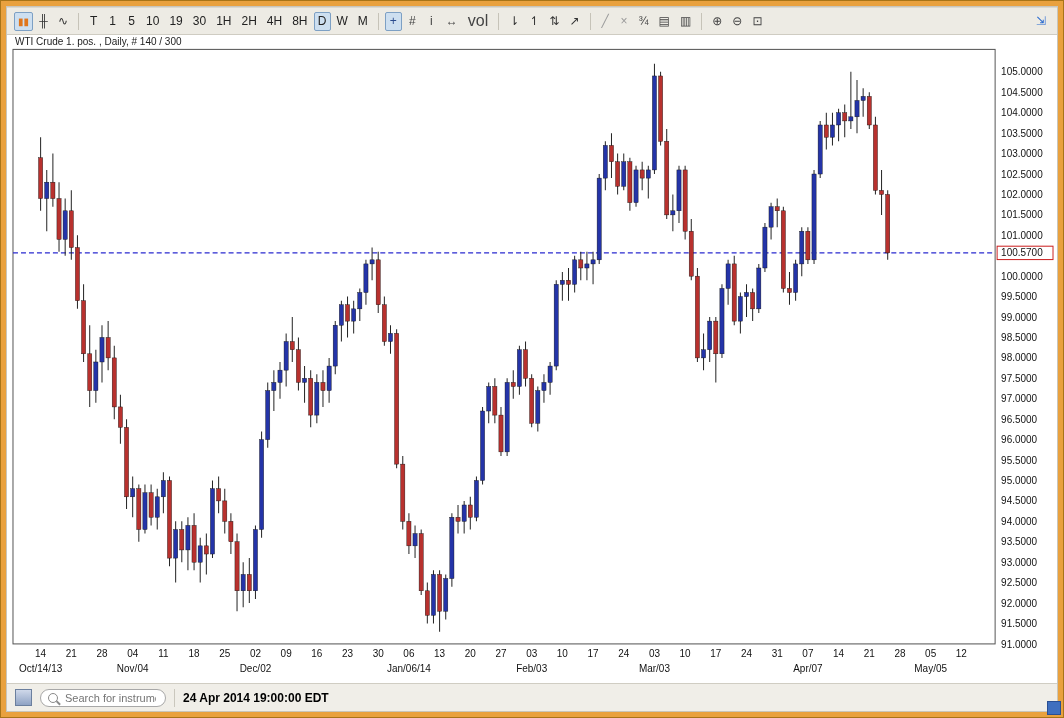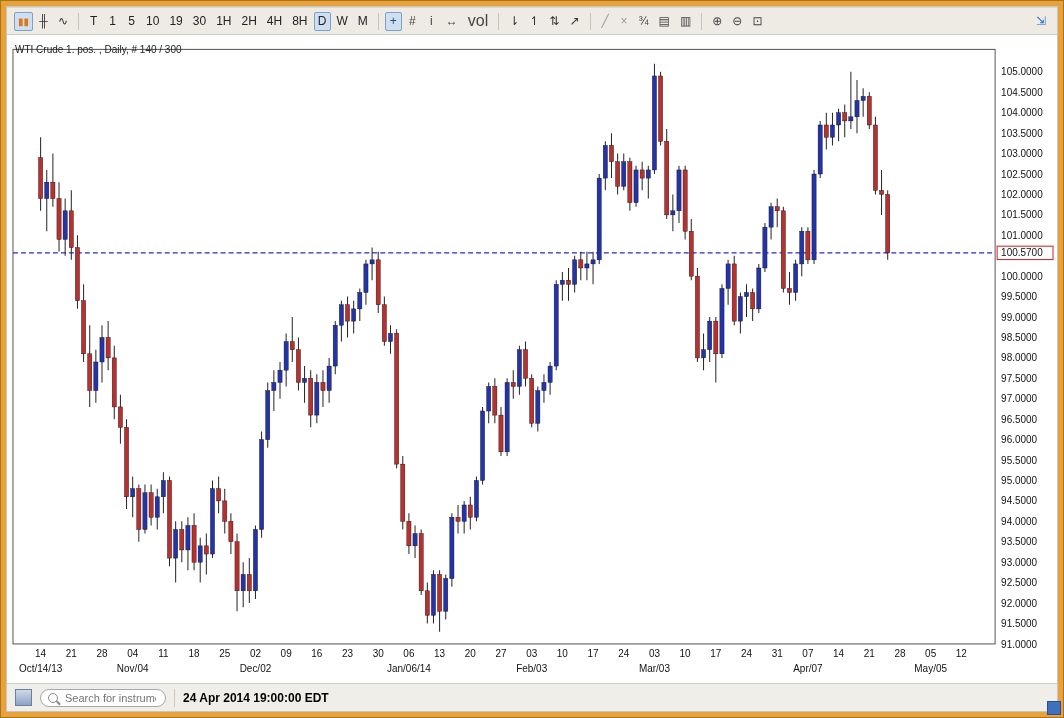--- a/index.html
+++ b/index.html
@@ -13,21 +13,21 @@
   .toolbar{height:26px;display:flex;align-items:center;background:#edebe4;border-top:1px solid #dbd8ce;
            border-bottom:1px solid #cfccc2;padding:0 6px;flex:0 0 auto;}
   .tbtn{min-width:17px;height:19px;display:flex;align-items:center;justify-content:center;
         font-size:12px;color:#222;padding:0 3px;border:1px solid transparent;border-radius:2px;
         margin:0 1px;cursor:default;white-space:nowrap;box-sizing:border-box;}
   .tbtn.active{background:#cddff0;border-color:#7da0c4;}
   .tbtn span{pointer-events:none;}
   .sep{width:1px;height:17px;background:#c6c3b8;margin:0 5px;flex:0 0 auto;}
   .spacer{flex:1 1 auto;}
   .chart-wrap{flex:1 1 auto;position:relative;background:#fff;min-height:0;}
-  .chart-title{position:absolute;left:8px;top:1px;font-size:10px;color:#222;z-index:2;margin-top:8px;}
+  .chart-title{position:absolute;left:8px;top:1px;font-size:10px;color:#222;z-index:2;}
   #chart-svg{position:absolute;inset:0;width:100%;height:100%;}
   .statusbar{height:27px;display:flex;align-items:center;background:#f0eee8;border-top:1px solid #d0cdc3;
              padding:0 8px;gap:8px;flex:0 0 auto;}
   .panel-btn{width:15px;height:15px;background:linear-gradient(#cfd8ea,#8fa3c4);border:1px solid #6b7f9e;flex:0 0 auto;}
   .searchbox{width:126px;height:18px;background:#fff;border:1px solid #a8a8a8;border-radius:10px;
              display:flex;align-items:center;padding:0 7px;gap:5px;box-sizing:border-box;}
   .mag{width:8px;height:8px;border:1.5px solid #8a8a8a;border-radius:50%;position:relative;flex:0 0 auto;}
   .mag::after{content:"";position:absolute;width:5px;height:1.5px;background:#8a8a8a;
               transform:rotate(45deg);right:-4px;bottom:-2px;}
   .search-input{border:none;outline:none;flex:1;font-size:11px;color:#444;background:transparent;

